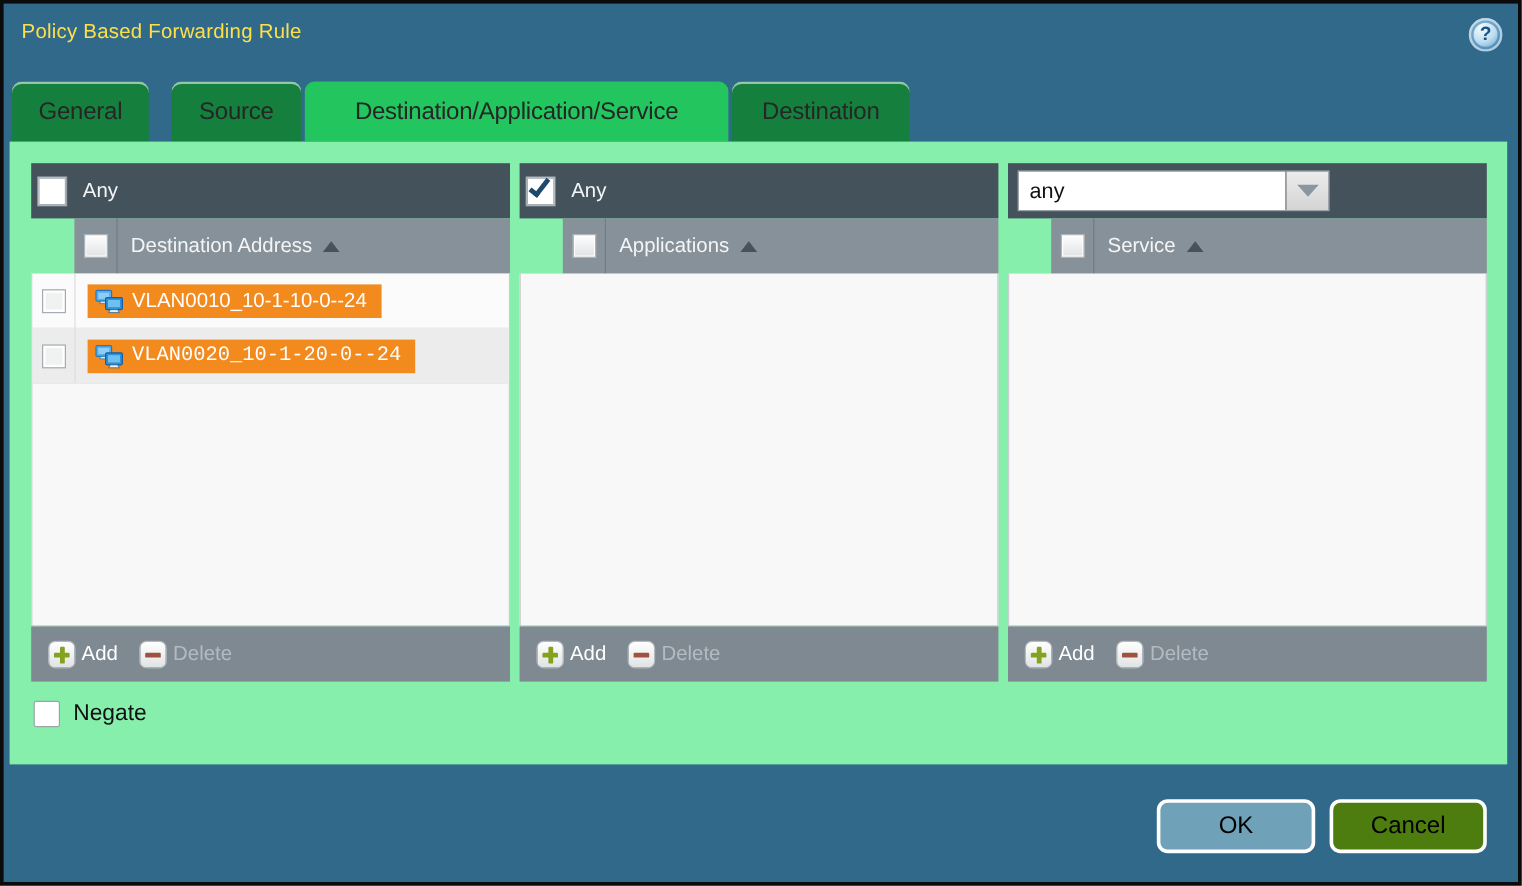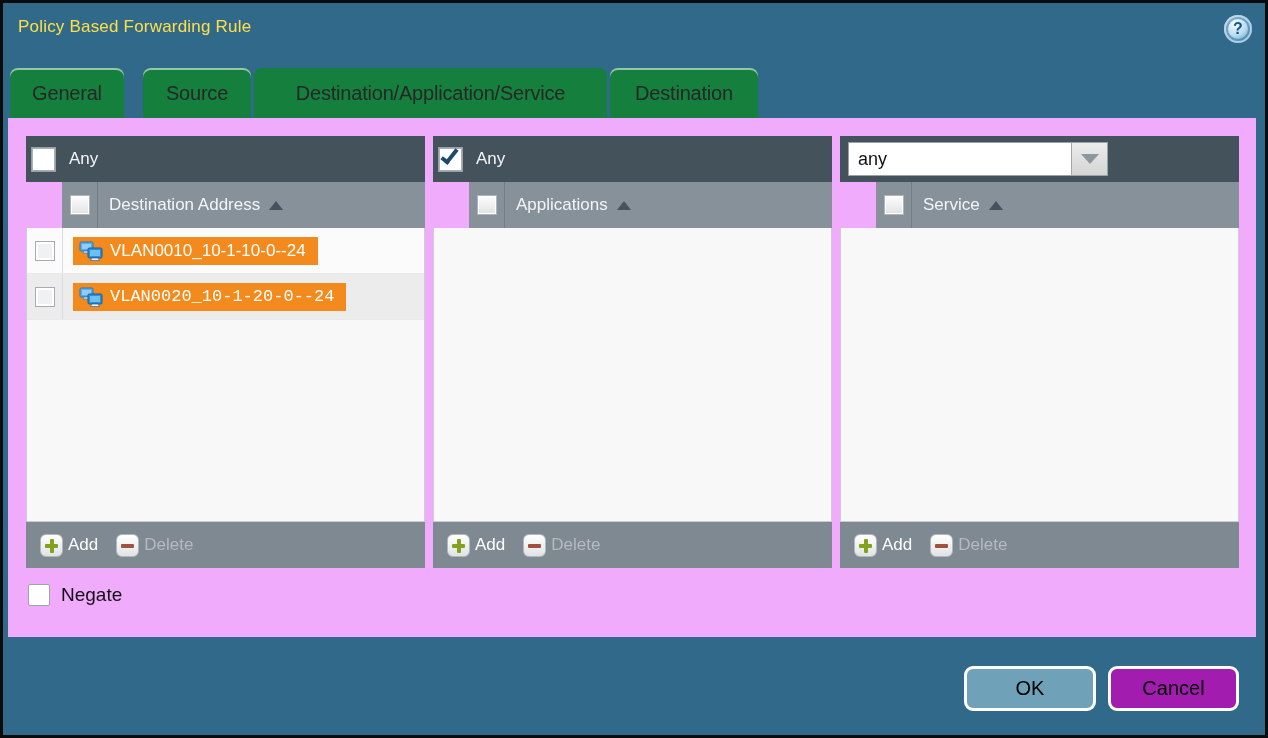--- a/index.html
+++ b/index.html
@@ -14,25 +14,25 @@
           display:flex; align-items:center; justify-content:center; cursor:pointer; }
   .help span { color:#15538b; font-weight:bold; font-size:16px; line-height:1; }
 
   
   .tabs { position:absolute; left:7px; top:65px; height:50px; display:flex; gap:3px; }
   .tab { height:50px; display:flex; align-items:center; justify-content:center;
          background:#15803d; border-radius:8px 8px 0 0; font-size:20px; color:#262626;
          letter-spacing:-.2px; box-shadow: inset 0 2px 0 rgba(255,255,255,.55); cursor:pointer; }
   .tab.t0 { width:114px; }
   .tab.t1 { width:108px;margin-left:16px; }
-  .tab.t2 { width:353px; background:#15803d; box-shadow:none; }
+  .tab.t2 { width:353px; background:#22c55e; box-shadow:none; }
   .tab.t3 { width:148px; }
 
   
-  .panel { position:absolute; left:5px; right:9px; top:115px; height:519px; background:#f0abfc; }
+  .panel { position:absolute; left:5px; right:9px; top:115px; height:519px; background:#86efac; }
 
   .columns { position:absolute; left:18px; right:17px; top:18px; height:432px; display:flex; gap:8px; }
   .col { flex:1; min-width:0; display:flex; flex-direction:column; }
 
   .bar-dark { height:46px; background:#44525c; display:flex; align-items:center; padding-left:6px; flex:none; }
   .bar-label { color:#f3f5f6; font-size:17px; margin-left:14px; }
 
   .bar-sub { height:46px; background:#87919a; display:flex; align-items:center; flex:none;margin-left:36px; }
   .sub-cell { width:36px; height:100%; display:flex; align-items:center; justify-content:center; border-right:1px solid #707c86; }
   .sub-label { color:#f3f5f6; font-size:17px; margin-left:11px; }
@@ -70,21 +70,21 @@
   
   .negate { position:absolute; left:20px; top:466px; display:flex; align-items:center; gap:11px; font-size:19px; color:#111; }
   .cb-negate { width:22px; height:22px; background:#fff; border:1px solid #9ba4a9; border-radius:2px; cursor:pointer; flex:none; }
 
   
   .actions { position:absolute; right:26px; top:663px; display:flex; gap:12px; }
   .btn { height:45px; border-radius:9px; border:3px solid #fff; font-size:20px; color:#000;
          display:flex; align-items:center; justify-content:center; cursor:pointer;
          font-family:"Liberation Sans","DejaVu Sans",sans-serif; }
   .btn-ok { width:132px; background:#6fa2b8; }
-  .btn-cancel { width:131px; background:#a21caf; }
+  .btn-cancel { width:131px; background:#4d7c0f; }
 </style>
 </head>
 <body>
 
 <div class="frame">
 
   <div class="title">Policy Based Forwarding Rule</div>
   <div class="help">
       <span>?</span>
     </div>

